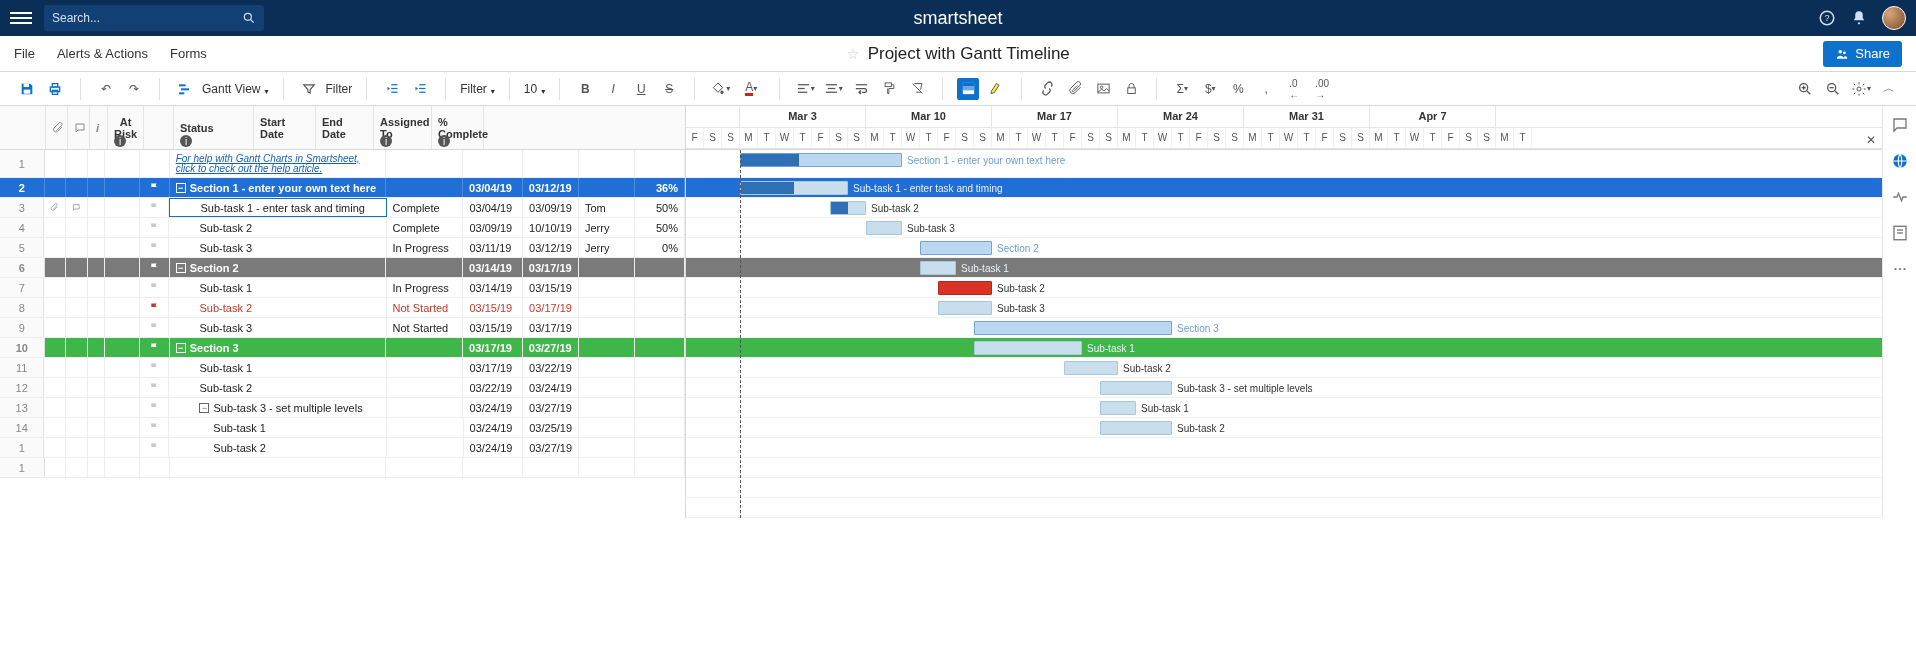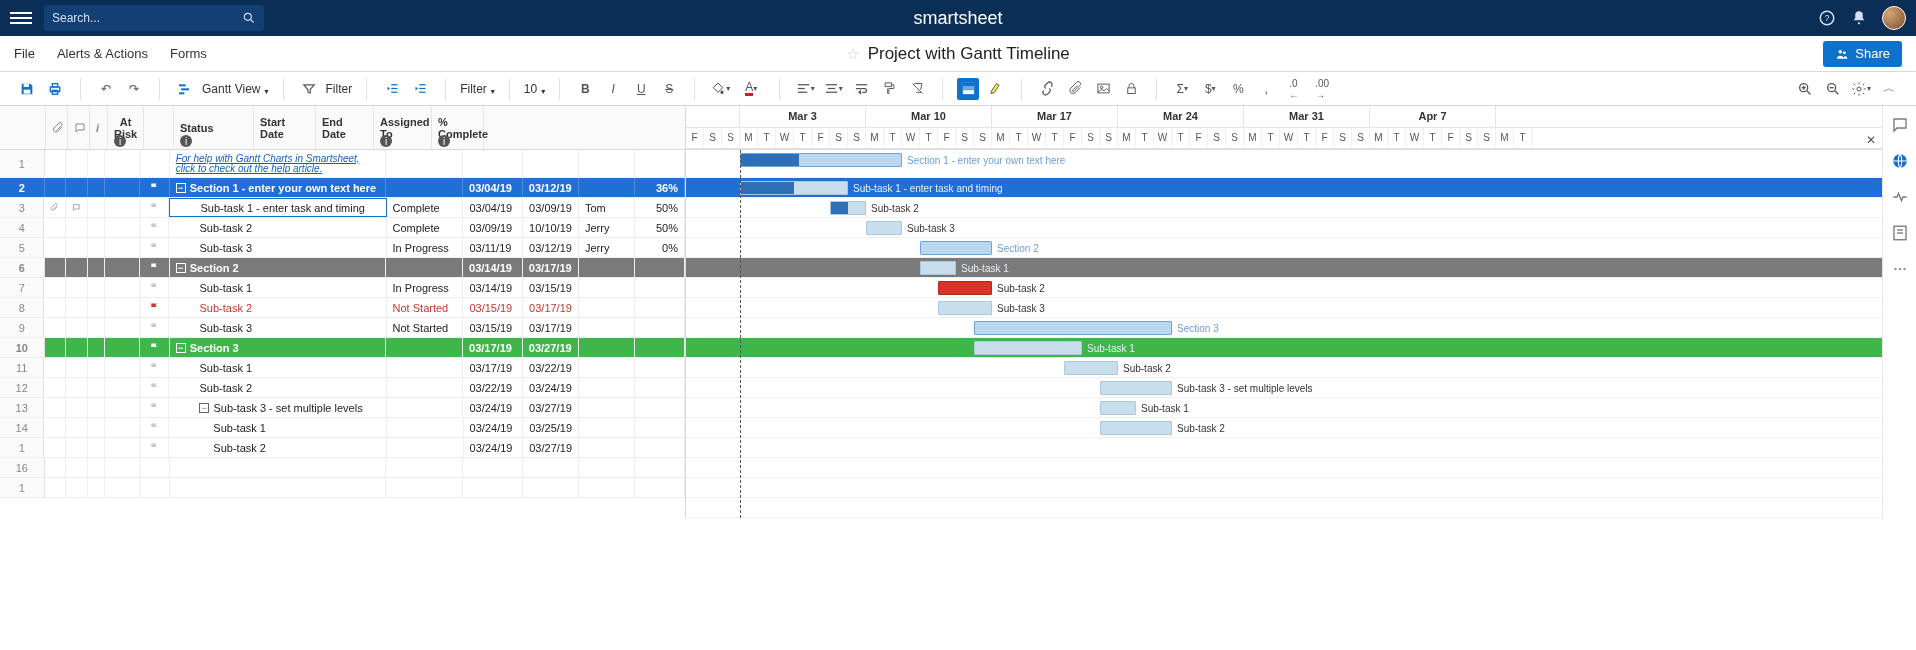--- a/index.html
+++ b/index.html
@@ -683,34 +683,20 @@
             </svg>
           </div>
           <div class="g-cell rc-task indent2">Sub-task 2</div>
           <div class="g-cell rc-status"></div>
           <div class="g-cell rc-sdate">03/24/19</div>
           <div class="g-cell rc-edate">03/27/19</div>
           <div class="g-cell rc-assign"></div>
           <div class="g-cell rc-comp"></div>
         </div>
         <div class="g-row">
-          <div class="g-cell rownum">16</div>
-          <div class="g-cell rc-attach"></div>
-          <div class="g-cell rc-disc"></div>
-          <div class="g-cell rc-ind"></div>
-          <div class="g-cell rc-risk"></div>
-          <div class="g-cell rc-flag flag-g"></div>
-          <div class="g-cell rc-task "></div>
-          <div class="g-cell rc-status"></div>
-          <div class="g-cell rc-sdate"></div>
-          <div class="g-cell rc-edate"></div>
-          <div class="g-cell rc-assign"></div>
-          <div class="g-cell rc-comp"></div>
-        </div>
-        <div class="g-row">
           <div class="g-cell rownum">1</div>
           <div class="g-cell rc-attach"></div>
           <div class="g-cell rc-disc"></div>
           <div class="g-cell rc-ind"></div>
           <div class="g-cell rc-risk"></div>
           <div class="g-cell rc-flag flag-g"></div>
           <div class="g-cell rc-task "></div>
           <div class="g-cell rc-status"></div>
           <div class="g-cell rc-sdate"></div>
           <div class="g-cell rc-edate"></div>

